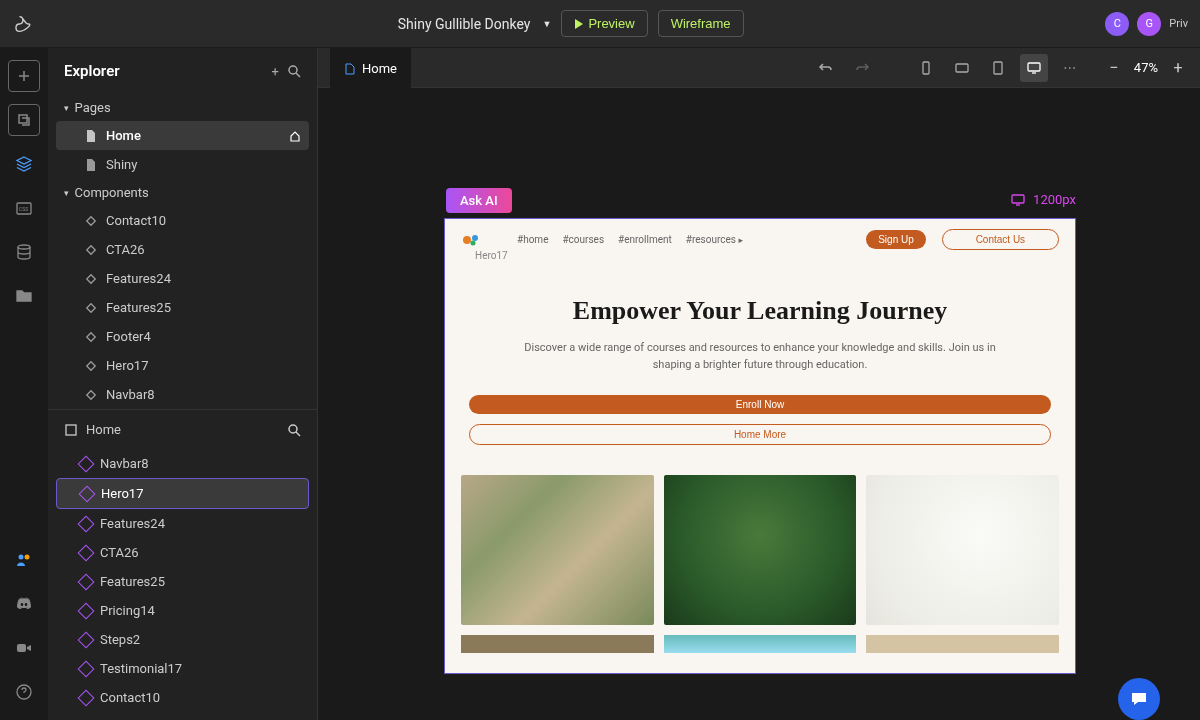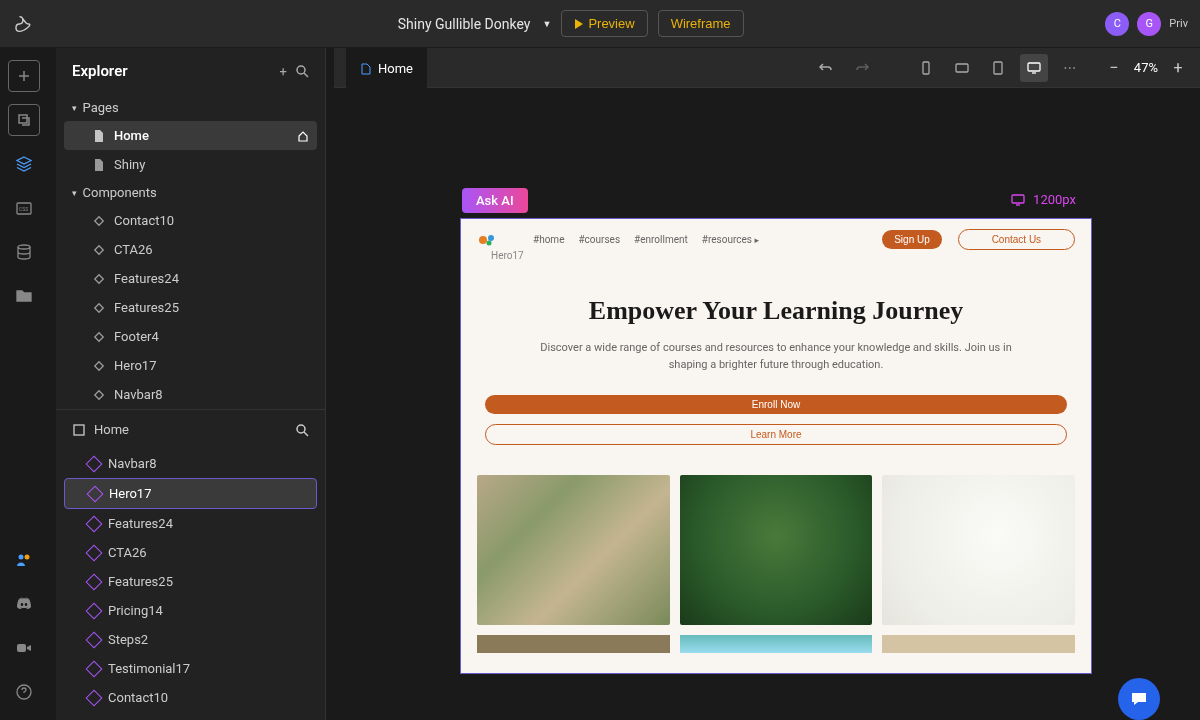--- a/index.html
+++ b/index.html
@@ -2,28 +2,28 @@
 <html><head>
 <meta charset="utf-8">
 <style>
 * { margin: 0; padding: 0; box-sizing: border-box; }
 body { font-family: -apple-system, BlinkMacSystemFont, "Segoe UI", Roboto, sans-serif; background: #1a1a1a; color: #e5e5e5; width: 1200px; height: 720px; overflow: hidden; font-size: 13px; }
 
 .top-bar { height: 48px; background: #2a2a2a; display: flex; align-items: center; padding: 0 12px; gap: 12px; border-bottom: 1px solid #1a1a1a; }
 .top-bar .logo { width: 24px; height: 24px; display: flex; align-items: center; justify-content: center; color: #ccc; }
 .top-bar .center { flex: 1; display: flex; justify-content: center; align-items: center; gap: 10px; }
 .project-name { color: #e5e5e5; font-size: 14px; cursor: pointer; display: flex; align-items: center; gap: 12px; }
-.top-btn { background: transparent; border: 1px solid #555; color: #eab308; padding: 5px 12px; border-radius: 4px; font-size: 13px; cursor: pointer; display: flex; align-items: center; gap: 4px; text-align: center; }
+.top-btn { background: transparent; border: 1px solid #555; color: #bef264; padding: 5px 12px; border-radius: 4px; font-size: 13px; cursor: pointer; display: flex; align-items: center; gap: 4px; text-align: center; }
 .top-bar .right { display: flex; align-items: center; gap: 8px; }
 .avatar { width: 24px; height: 24px; border-radius: 50%; display: flex; align-items: center; justify-content: center; font-size: 11px; color: white; }
 .avatar.c { background: #8b5cf6; }
 .avatar.g { background: #a855f7; }
 .privacy-link { color: #ccc; font-size: 11px; }
 
-.main-area { display: flex; height: calc(100% - 48px); gap: 8px; }
+.main-area { display: flex; height: calc(100% - 48px); }
 
 .icon-rail { width: 48px; background: #1a1a1a; display: flex; flex-direction: column; align-items: center; padding-top: 12px; gap: 12px; position: relative; }
 .rail-icon { width: 32px; height: 32px; display: flex; align-items: center; justify-content: center; color: #888; cursor: pointer; border-radius: 4px; }
 .rail-icon.box { border: 1px solid #666; }
 .rail-icon.active { color: #4a9eff; }
 .rail-bottom { position: absolute; bottom: 12px; display: flex; flex-direction: column; gap: 12px; align-items: center; }
 
 .explorer-panel { width: 270px; background: #222; display: flex; flex-direction: column; border-right: 1px solid #333; }
 .explorer-header { padding: 14px 16px; display: flex; align-items: center; justify-content: space-between; }
 .explorer-header .title { font-size: 15px; font-weight: 600; color: #fff; }
@@ -383,21 +383,21 @@
           </div>
           <div class="spacer"></div>
           <button class="pf-btn primary">Sign Up</button>
           <button class="pf-btn outline">Contact Us</button>
         </div>
         <div class="pf-hero">
           <h1>Empower Your Learning Journey</h1>
           <p>Discover a wide range of courses and resources to enhance your knowledge and skills. Join us in shaping a brighter future through education.</p>
           <div class="pf-hero-btns">
             <button class="pf-btn primary">Enroll Now</button>
-            <button class="pf-btn outline">Learn More</button>
+            <button class="pf-btn outline">Home More</button>
           </div>
         </div>
         <div class="pf-grid">
           <div class="pf-img aerial"></div>
           <div class="pf-img plant"></div>
           <div class="pf-img lace"></div>
         </div>
         <div class="pf-grid2">
           <div class="pf-img2" style="background:#8a7a5a"></div>
           <div class="pf-img2" style="background:linear-gradient(#6bb,#9de)"></div>

